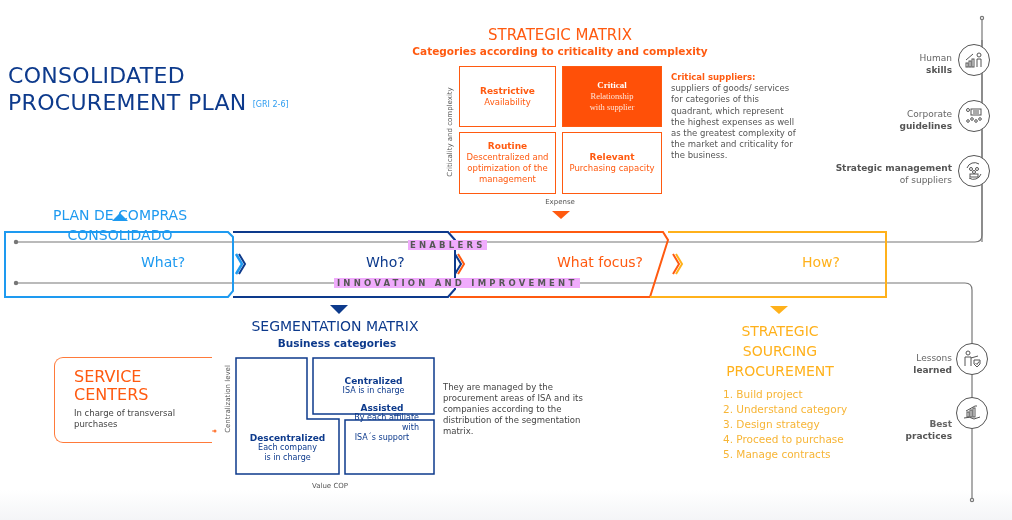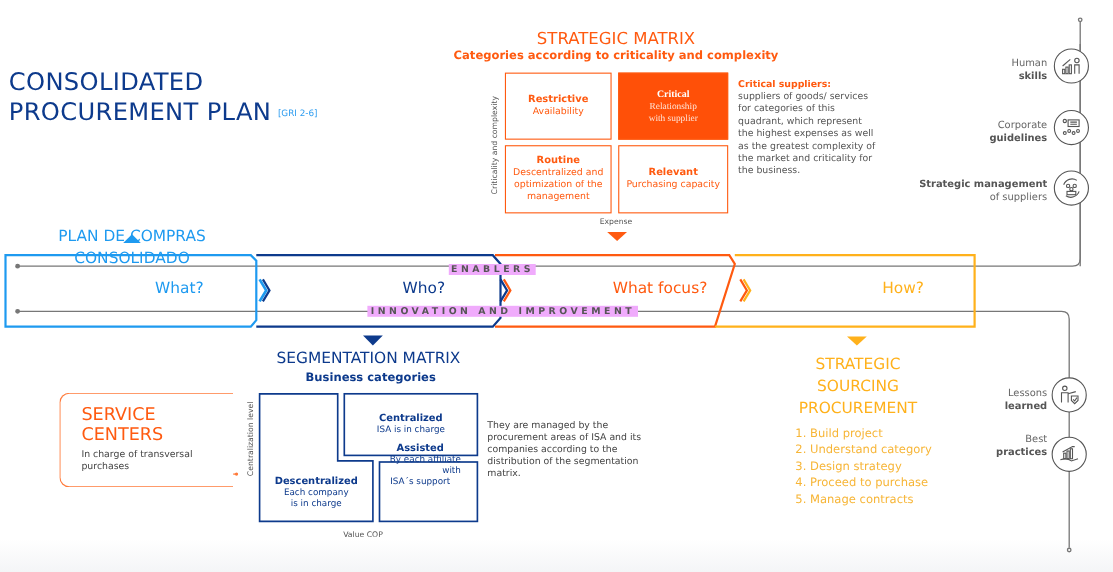--- a/index.html
+++ b/index.html
@@ -201,21 +201,21 @@
   <svg width="20" height="20" viewBox="0 0 20 20">
       <g fill="none" stroke="#555" stroke-width="1">
         <circle cx="6" cy="4" r="2"></circle>
         <path d="M3 17 L3 8 L9 8 L9 17"></path>
         <path d="M9 9 L16 7"></path>
         <path d="M12 11 L18 11 L18 15 L15 18 L12 15 Z"></path>
         <path d="M13.5 14 L15 15.5 L17 12.5"></path>
       </g>
     </svg>
 </div>
-<div class="enabler-label" style="left:880px;top:394px;width:72px;">
+<div class="enabler-label" style="left:880px;top:418px;width:72px;font-weight:bold;">
   <div>Best</div>
   <b>practices</b>
 </div>
 <div class="enabler-circle" style="left:956px;top:397px;">
   <svg width="20" height="20" viewBox="0 0 20 20">
       <g fill="none" stroke="#555" stroke-width="1">
         <rect x="5" y="9" width="2" height="5"></rect>
         <rect x="8" y="7" width="2" height="7"></rect>
         <rect x="11" y="5" width="2" height="9"></rect>
         <path d="M4 8 L13 3 L15 3"></path>

